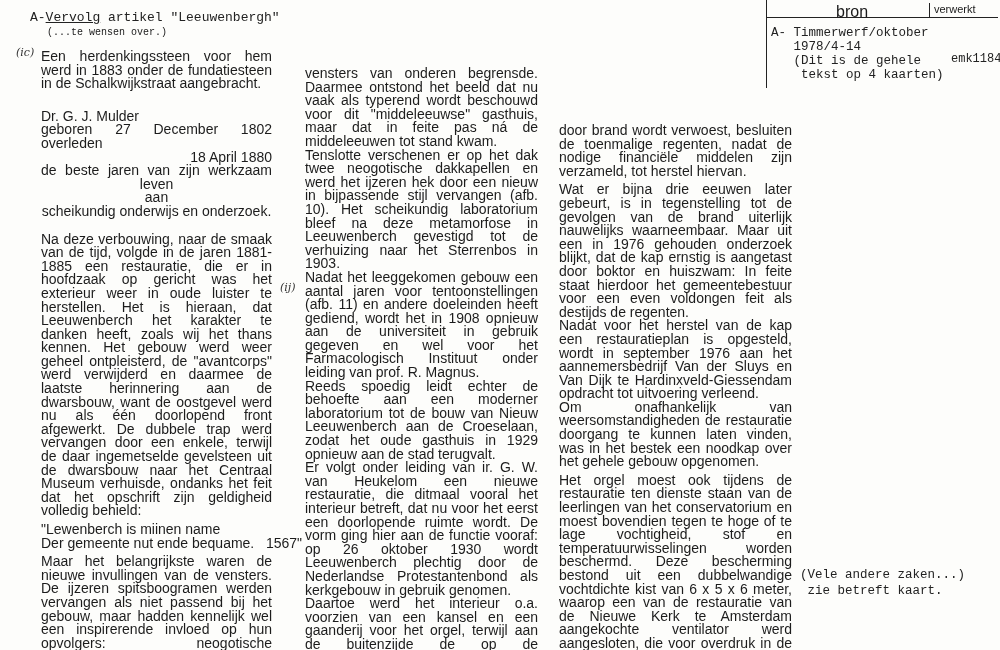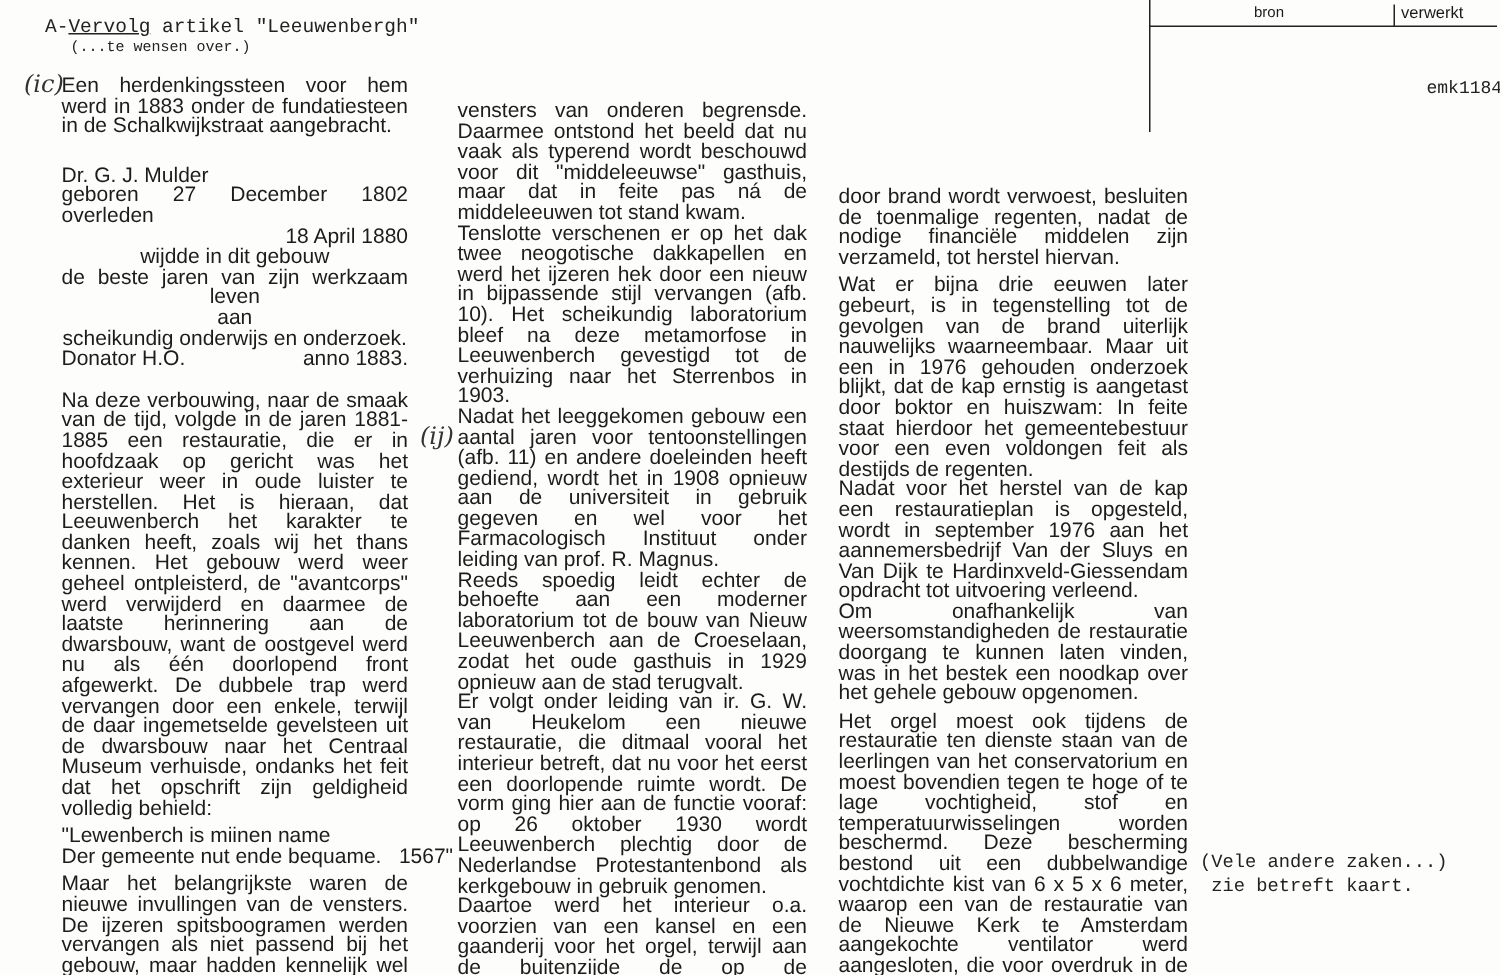--- a/index.html
+++ b/index.html
@@ -16,26 +16,26 @@
   
   #title { left:30px; top:10px; font-size:13px; line-height:15px; }
   #title .u { text-decoration:underline; }
   #subtitle { left:47px; top:25px; font-size:10px; line-height:15px; }
 
   
   #hbox { left:766px; top:0; width:230px; height:100px; }
   #hbox .vline { position:absolute; left:0; top:0; width:1px; height:88px; background:#222; }
   #hbox .hline { position:absolute; left:0; top:17px; width:232px; height:1px; background:#222; }
   #hbox .sep { position:absolute; left:163px; top:3px; width:1px; height:15px; background:#222; }
-  #hbox .bron { position:absolute; left:70px; top:3px; font-family:"Liberation Sans", sans-serif; font-size:10px; }
+  #hbox .bron { position:absolute; left:70px; top:3px; font-family:"Liberation Sans", sans-serif; font-size:16px; }
   #hbox .verwerkt { position:absolute; left:168px; top:3px; font-family:Liberation Sans, sans-serif; font-size:11px; }
   #hbox .src { position:absolute; left:5px; top:26px; font-size:12.5px; line-height:14px; white-space:pre; }
   #hbox .emk { position:absolute; left:185px; top:52px; font-size:12px; }
 
-  .margin-note { font-family:"DejaVu Serif", serif; font-style:italic; font-size:16px; color:#333; }
+  .margin-note { font-family:"DejaVu Serif", serif; font-style:italic; font-size:11px; color:#333; }
   #note1 { left:16px; top:46px; }
   #note2 { left:280px; top:281px; }
 
   #col1 { left:41px; top:50px; width:231px; }
   #col2 { left:305px; top:50px; width:233px;margin-top:17px; }
   #col3 { left:559px; top:124px; width:233px; }
 
   .center { text-align:center; }
   .right { text-align:right; }
   .row { display:flex; justify-content:space-between; }
@@ -50,40 +50,39 @@
   <span>A-</span><span class="u">Vervolg</span><span> artikel "Leeuwenbergh"</span>
 </div>
 <div id="subtitle" class="abs tw">(...te wensen over.)</div>
 
 <div id="hbox" class="abs">
   <div class="vline"></div>
   <div class="hline"></div>
   <div class="sep"></div>
   <span class="bron">bron</span>
   <span class="verwerkt">verwerkt</span>
+  <div class="src tw">A- Timmerwerf/oktober
+   1978/4-14
+   (Dit is de gehele
+    tekst op 4 kaarten)</div>
   <div class="emk tw">emk1184</div>
 </div>
 
 <div id="note1" class="abs margin-note">(ic)</div>
 <div id="note2" class="abs margin-note">(ij)</div>
 
 <div id="col1" class="abs print justify">
   <p>Een herdenkingssteen voor hem werd in 1883 onder de fundatiesteen in de Schalkwijkstraat aangebracht.</p>
   <div style="margin-top:19px;">
     <p class="center">Dr. G. J. Mulder</p>
     <p>geboren 27 December 1802 overleden</p>
     <p class="right" style="text-align-last:right;">18 April 1880</p>
-    <p class="center" style="text-align-last:center;">wijdde in dit gebouw</p>
     <p class="center" style="text-align-last:center;">de beste jaren van zijn werkzaam leven</p>
     <p class="center" style="text-align-last:center;">aan</p>
     <p class="center" style="text-align-last:center;">scheikundig onderwijs en onderzoek.</p>
-    <div class="row">
-      <span>Donator H.O.</span>
-      <span>anno 1883.</span>
-    </div>
   </div>
   <p style="margin-top:14px;">Na deze verbouwing, naar de smaak van de tijd, volgde in de jaren 1881-1885 een restauratie, die er in hoofdzaak op gericht was het exterieur weer in oude luister te herstellen. Het is hieraan, dat Leeuwenberch het karakter te danken heeft, zoals wij het thans kennen. Het gebouw werd weer geheel ontpleisterd, de "avantcorps" werd verwijderd en daarmee de laatste herinnering aan de dwarsbouw, want de oostgevel werd nu als één doorlopend front afgewerkt. De dubbele trap werd vervangen door een enkele, terwijl de daar ingemetselde gevelsteen uit de dwarsbouw naar het Centraal Museum verhuisde, ondanks het feit dat het opschrift zijn geldigheid volledig behield:</p>
   <p class="gap" style="text-align:left;">"Lewenberch is miinen name</p>
   <p style="text-align:center;white-space:pre;">Der gemeente nut ende bequame.   1567"</p>
   <p class="gap">Maar het belangrijkste waren de nieuwe invullingen van de vensters. De ijzeren spitsboogramen werden vervangen als niet passend bij het gebouw, maar hadden kennelijk wel een inspirerende invloed op hun opvolgers: neogotische baksteentraceringen op maat van de pas in 1845 ontstane venstergaten. Deze kregen luikopeningen onder de zandstenen lijst die de oorspronkelijke kruis-</p>
 </div>
 
 <div id="col2" class="abs print justify">
   <p>vensters van onderen begrensde. Daarmee ontstond het beeld dat nu vaak als typerend wordt beschouwd voor dit "middeleeuwse" gasthuis, maar dat in feite pas ná de middeleeuwen tot stand kwam.</p>
   <p>Tenslotte verschenen er op het dak twee neogotische dakkapellen en werd het ijzeren hek door een nieuw in bijpassende stijl vervangen (afb. 10). Het scheikundig laboratorium bleef na deze metamorfose in Leeuwenberch gevestigd tot de verhuizing naar het Sterrenbos in 1903.</p>

